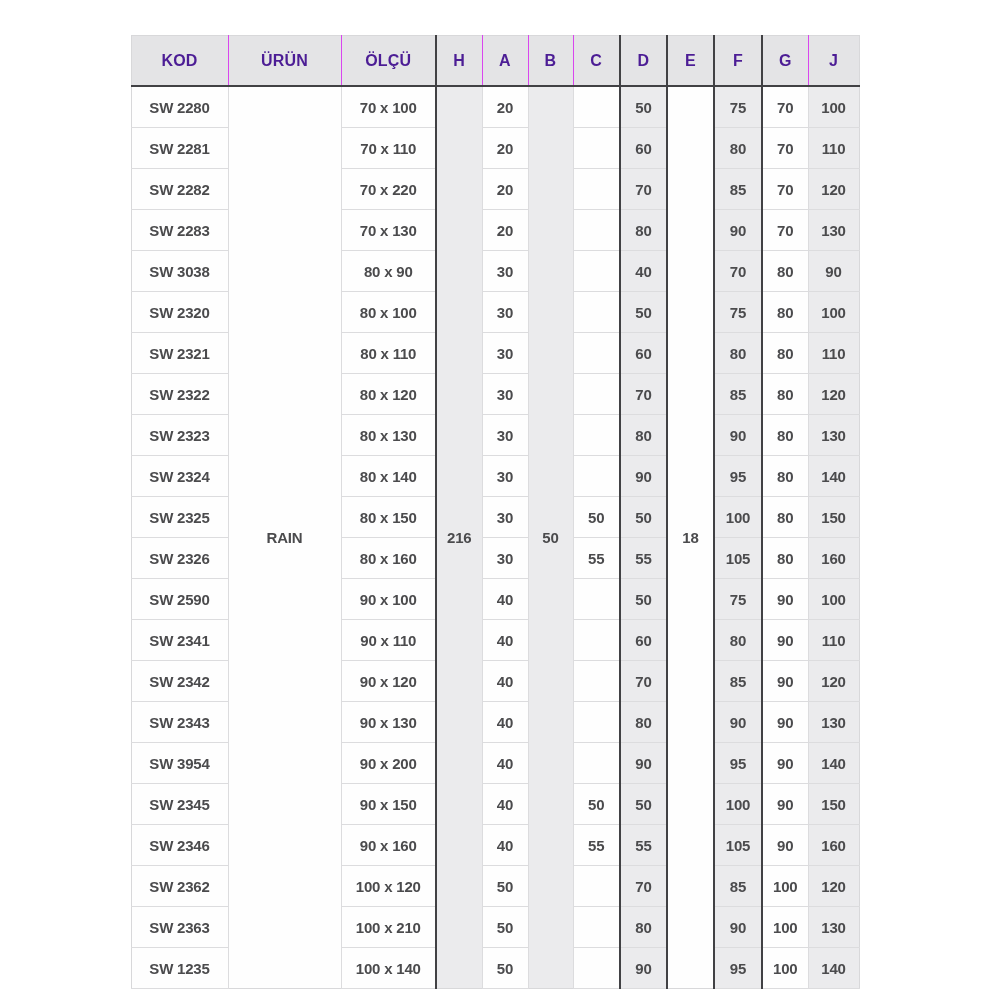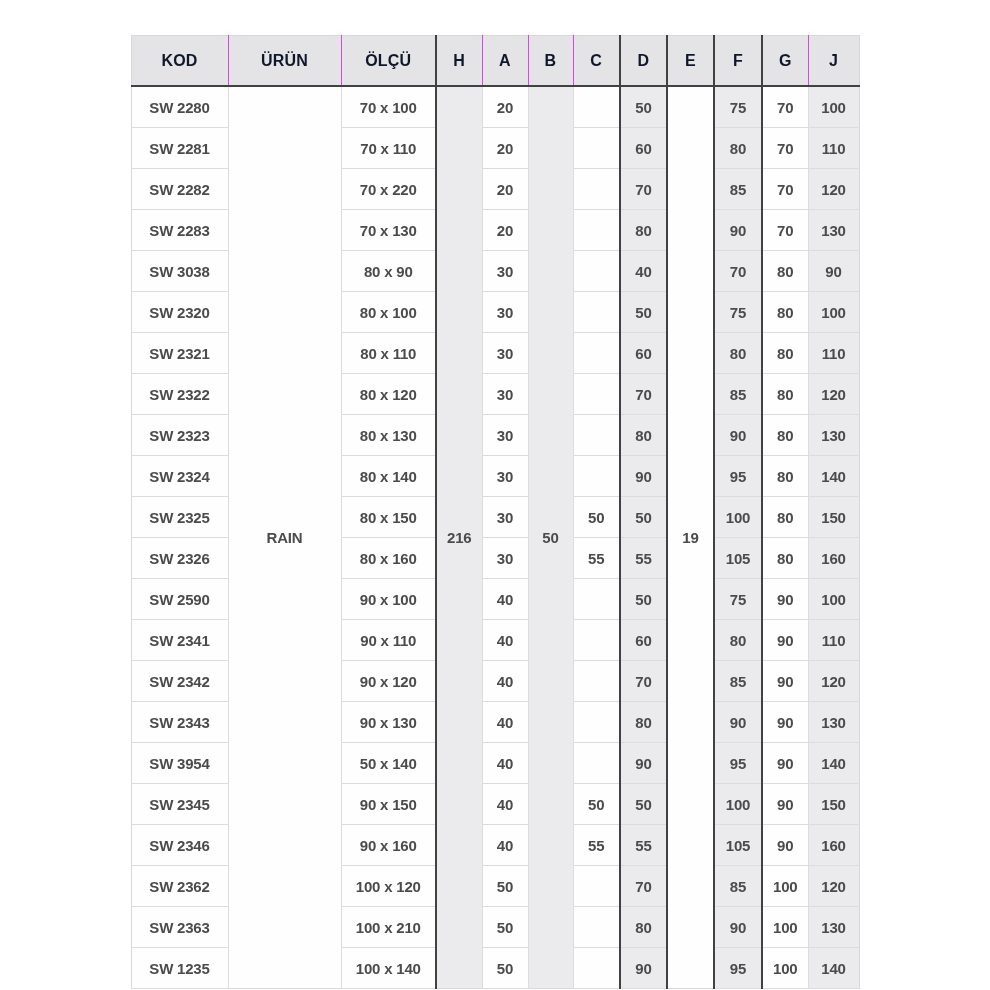--- a/index.html
+++ b/index.html
@@ -18,21 +18,21 @@
   table.spec {
     border-collapse: collapse;
     table-layout: fixed;
     width: 728px;
     margin: 35px auto 0 auto;
     border: 1px solid #d8d8da;
   }
   th {
     height: 47px;
     background: #e4e4e6;
-    color: #0f172a;
+    color: #4c1d95;
     font-size: 16px;
     font-weight: bold;
     text-align: center;
     border-bottom: 2px solid #414144;
     letter-spacing: 0.2px;
   }
   td {
     height: 38px;
     text-align: center;
     vertical-align: middle;
@@ -90,21 +90,21 @@
     <tbody id="tbody">
         <tr>
           <td class="">SW 2280</td>
           <td class="bl-light merged" rowspan="22">RAIN</td>
           <td class="bl-light">70 x 100</td>
           <td class="gray bl-dark merged" rowspan="22">216</td>
           <td class="bl-light">20</td>
           <td class="gray bl-light merged" rowspan="22">50</td>
           <td class="bl-light"></td>
           <td class="gray bl-dark">50</td>
-          <td class="bl-dark merged" rowspan="22">19</td>
+          <td class="bl-dark merged" rowspan="22">18</td>
           <td class="gray bl-dark">75</td>
           <td class="bl-dark">70</td>
           <td class="gray bl-light">100</td>
         </tr>
         <tr>
           <td class="">SW 2281</td>
           <td class="bl-light">70 x 110</td>
           <td class="bl-light">20</td>
           <td class="bl-light"></td>
           <td class="gray bl-dark">60</td>
@@ -247,21 +247,21 @@
           <td class="bl-light">90 x 130</td>
           <td class="bl-light">40</td>
           <td class="bl-light"></td>
           <td class="gray bl-dark">80</td>
           <td class="gray bl-dark">90</td>
           <td class="bl-dark">90</td>
           <td class="gray bl-light">130</td>
         </tr>
         <tr>
           <td class="">SW 3954</td>
-          <td class="bl-light">50 x 140</td>
+          <td class="bl-light">90 x 200</td>
           <td class="bl-light">40</td>
           <td class="bl-light"></td>
           <td class="gray bl-dark">90</td>
           <td class="gray bl-dark">95</td>
           <td class="bl-dark">90</td>
           <td class="gray bl-light">140</td>
         </tr>
         <tr>
           <td class="">SW 2345</td>
           <td class="bl-light">90 x 150</td>

